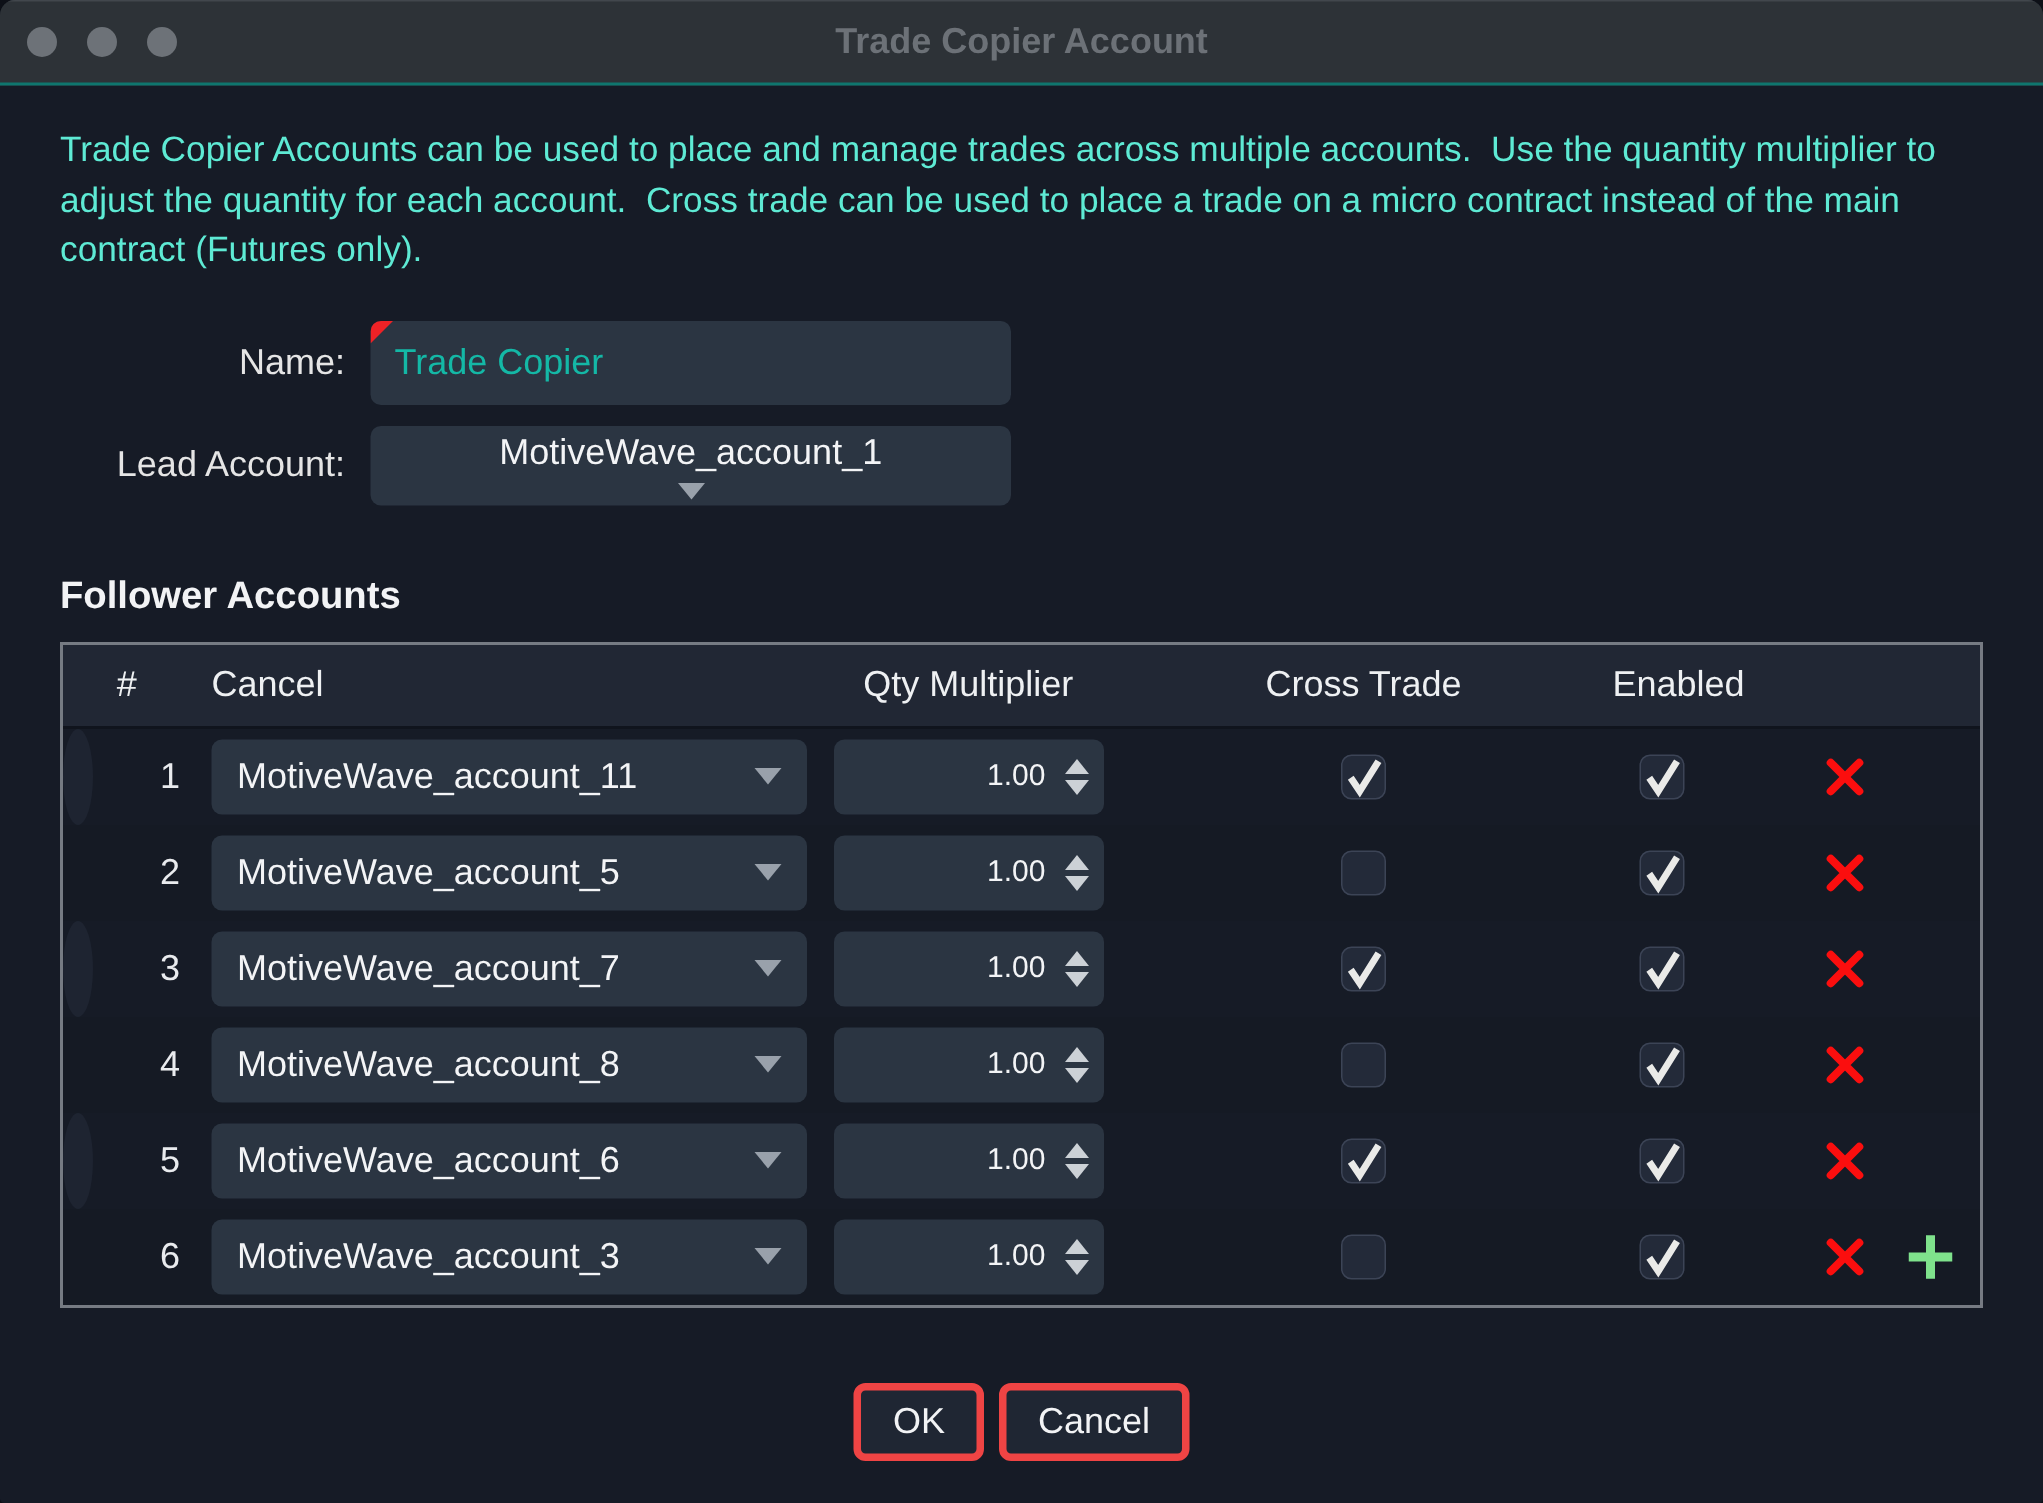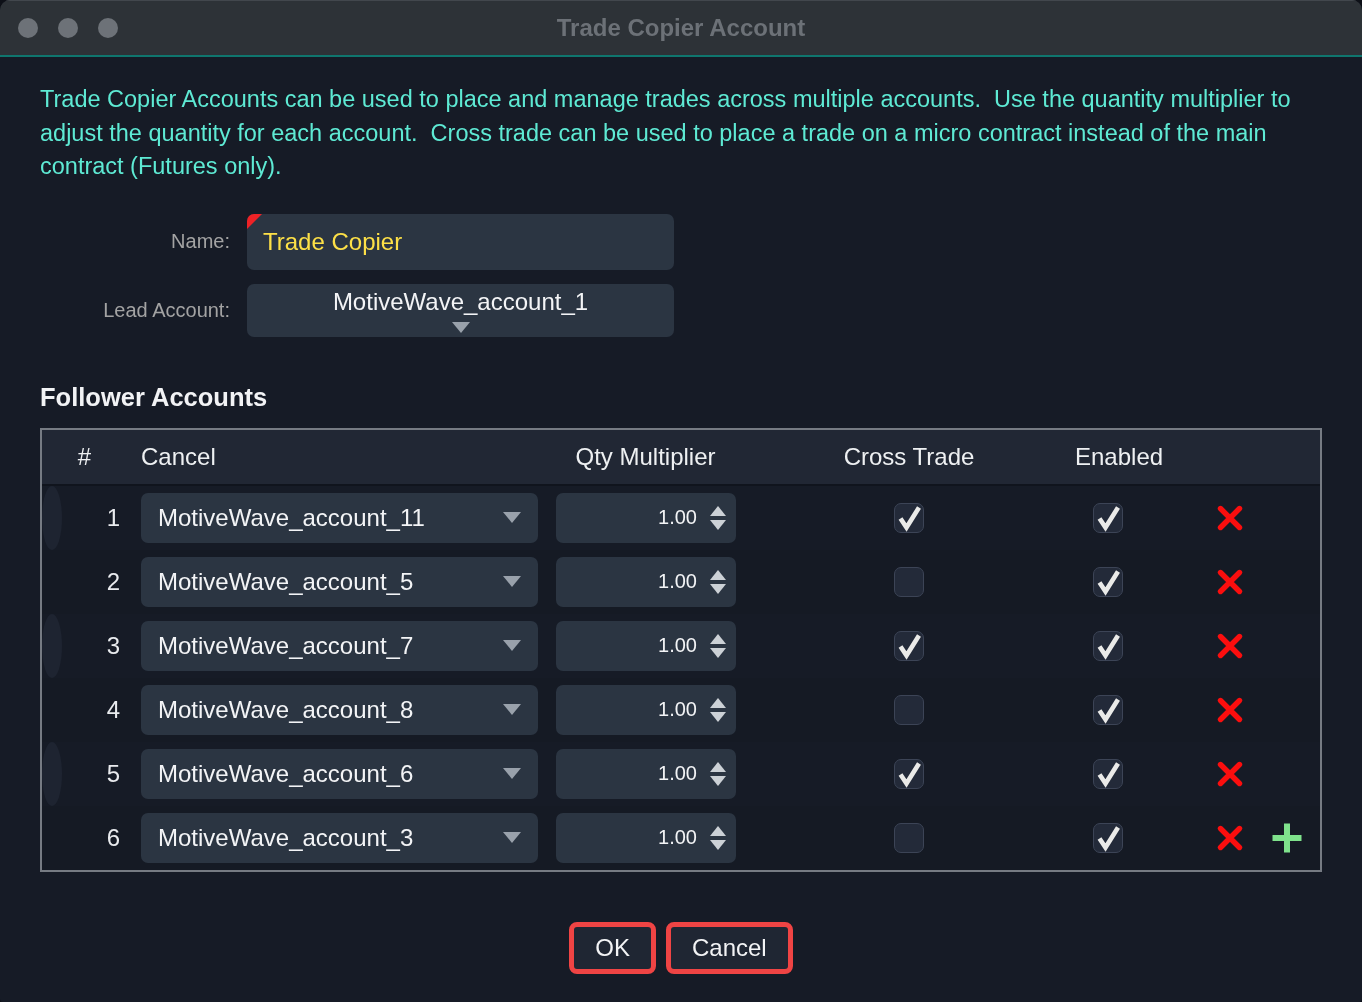--- a/index.html
+++ b/index.html
@@ -44,29 +44,29 @@
   }
   
   .form {
     margin-top: 30px;
     display: grid;
     grid-template-columns: 190px 427px;
     column-gap: 17px;
     row-gap: 14px;
     align-items: center;
   }
-  .form-label { text-align: right; color: #a3a3a3; font-size: 20px; }
+  .form-label { text-align: right; color: #e5e5e5; font-size: 24px; }
   .text-input {
     height: 56px;
     background: #2b3542;
     border-radius: 7px;
     position: relative;
     display: flex; align-items: center;
     padding: 0 16px;
-    color: #fde047; font-size: 24px;
+    color: #14b8a6; font-size: 24px;
     overflow: hidden;
     cursor: text;
   }
   .req-marker {
     position: absolute; top: 0; left: 0;
     width: 0; height: 0;
     border-top: 15px solid #ee2226;
     border-right: 15px solid transparent;
   }
   .dropdown {

